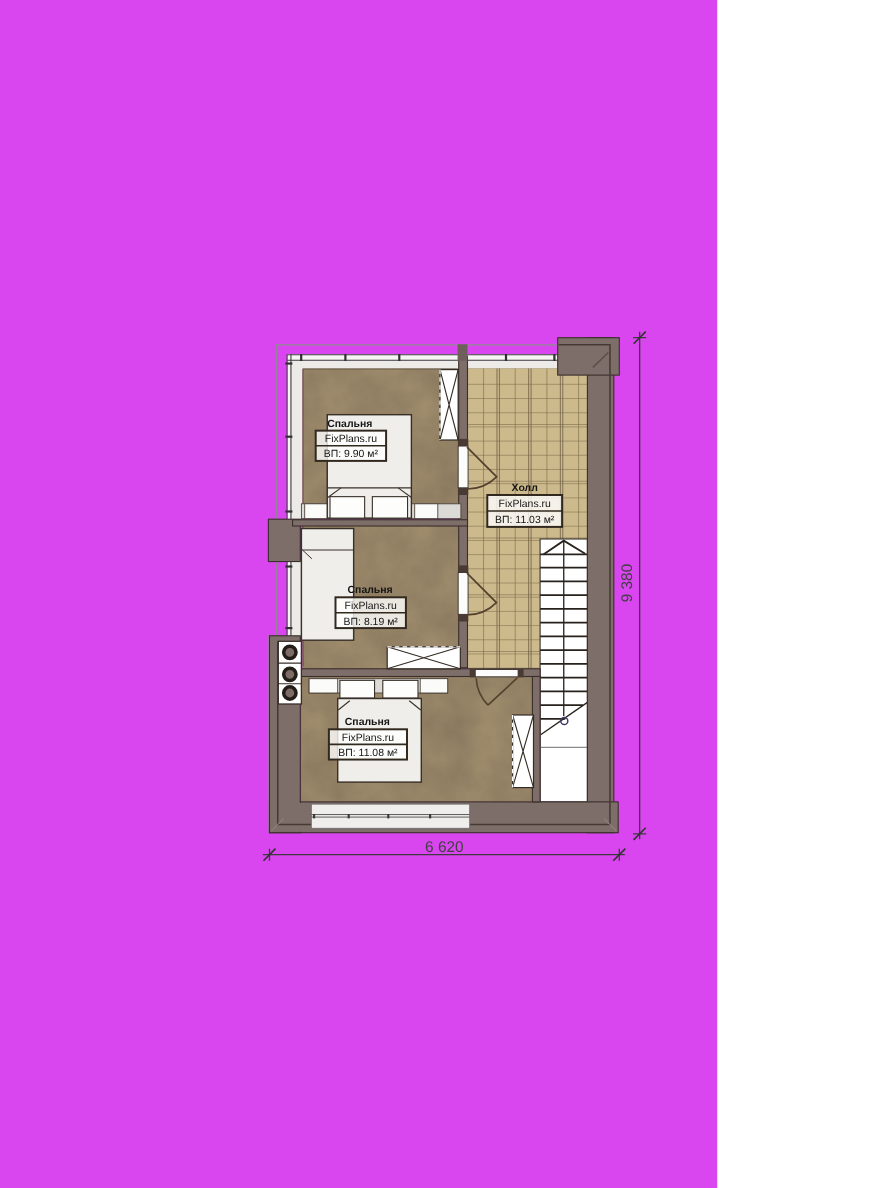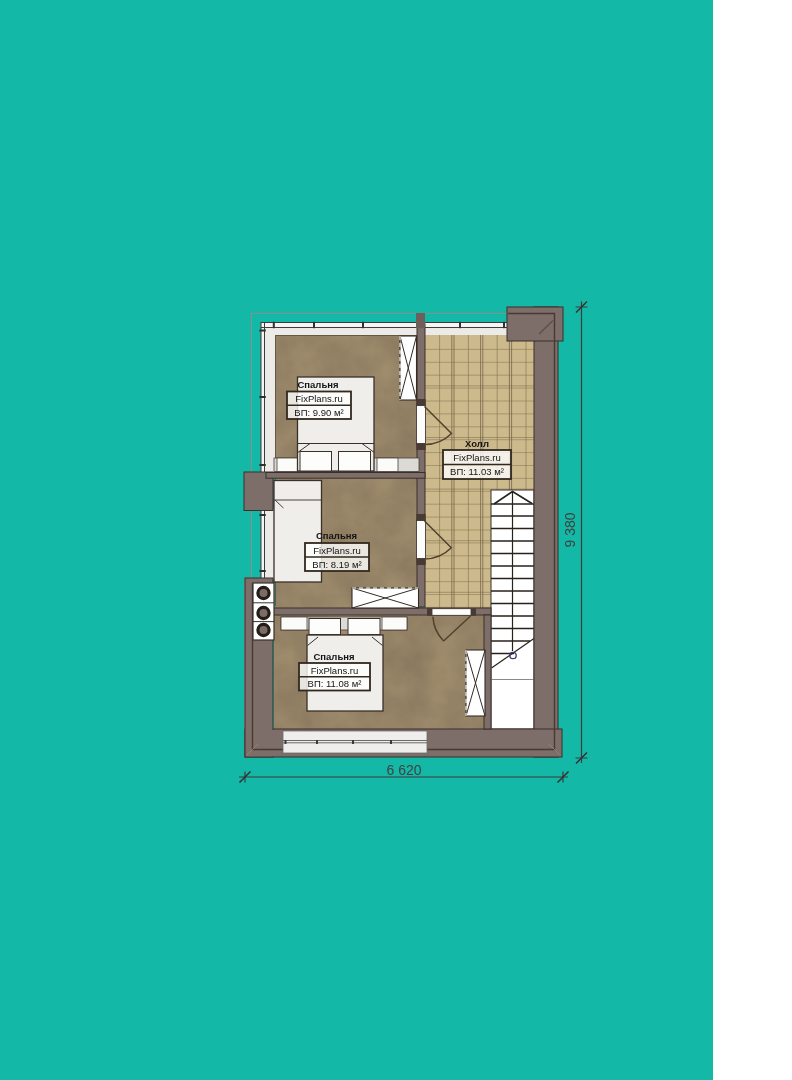--- a/index.html
+++ b/index.html
@@ -1,16 +1,16 @@
 <!DOCTYPE html>
 <html><head>
 <meta charset="utf-8">
 <style>
   html,body{margin:0;padding:0;background:#ffffff;}
-  .page{position:relative;width:713px;height:1080px;background:#14b8a6;overflow:hidden;}
+  .page{position:relative;width:652px;height:1080px;background:#d946ef;overflow:hidden;}
   svg{position:absolute;left:0;top:0;}
   text{font-family:"Liberation Sans",sans-serif;}
 </style>
 </head>
 <body>
 <div class="page">
 <svg width="792" height="1080" viewBox="0 0 792 1080" style="transform:translateZ(0)">
   <defs>
     <filter id="ntex" x="0%" y="0%" width="100%" height="100%">
       <feTurbulence type="fractalNoise" baseFrequency="0.028" numOctaves="4" seed="7"></feTurbulence>

